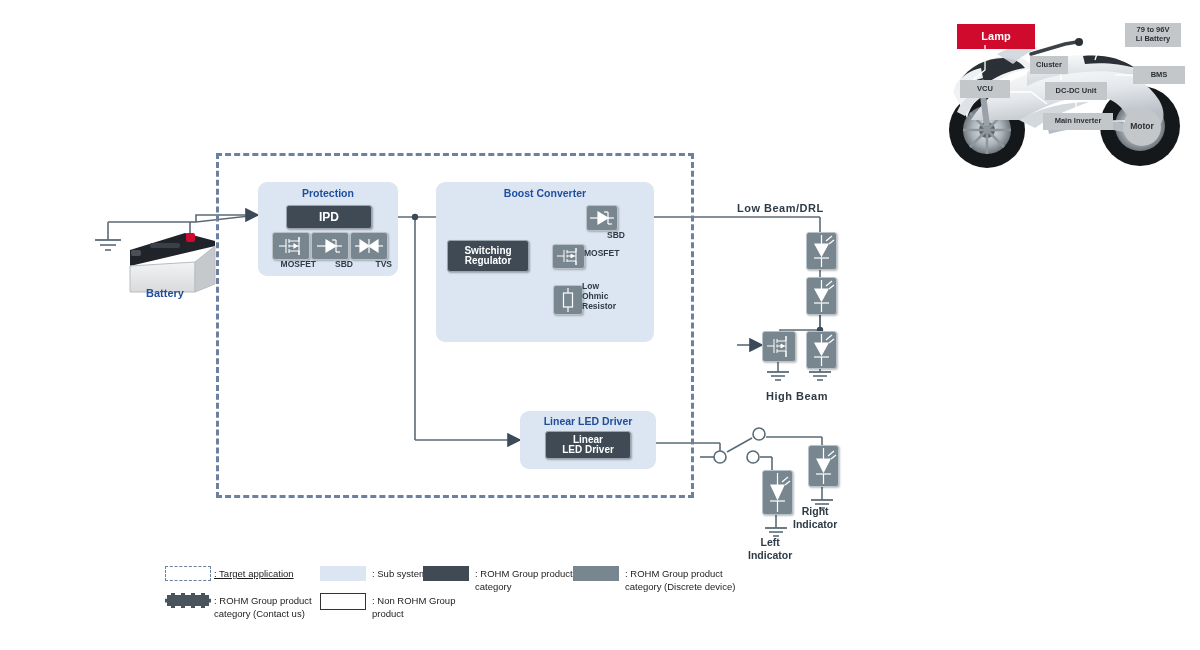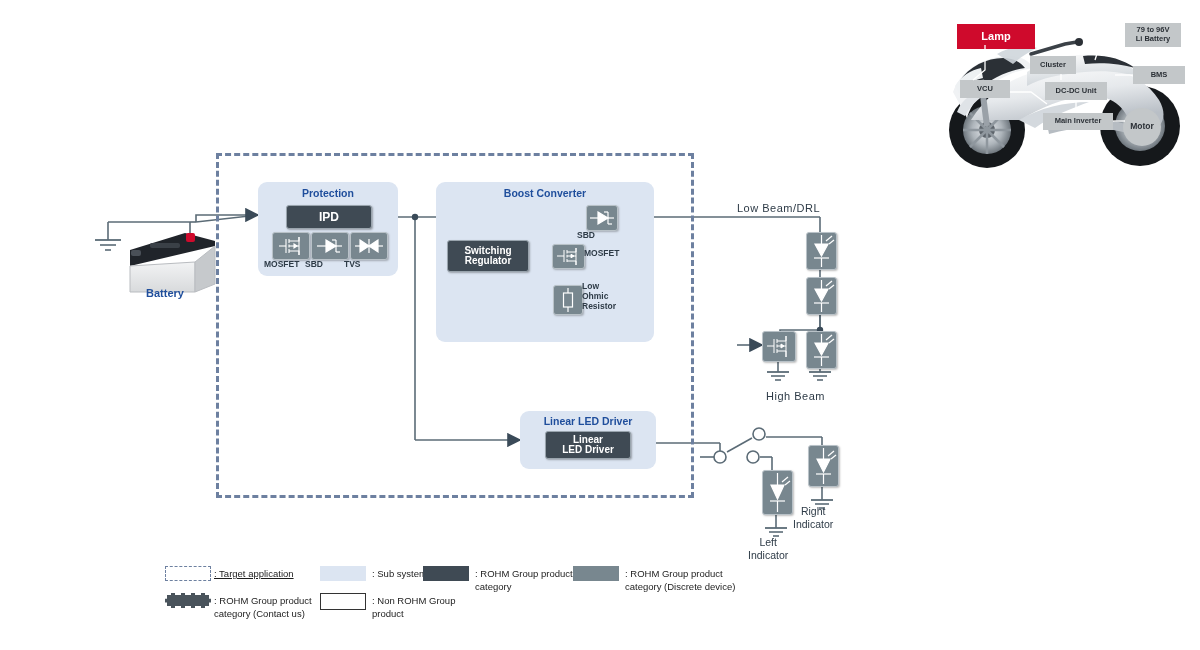--- a/index.html
+++ b/index.html
@@ -1,37 +1,37 @@
 <!DOCTYPE html>
 <html><head>
 <meta charset="utf-8">
 <style>
   html,body{margin:0;padding:0;background:#ffffff;}
   body{width:1200px;height:650px;position:relative;overflow:hidden;
        font-family:"Liberation Sans","DejaVu Sans",sans-serif;}
   #stage{position:absolute;left:0;top:0;width:1200px;height:650px;}
   svg.layer{position:absolute;left:0;top:0;width:1200px;height:650px;}
 
-  .lbl{position:absolute;color:#2e3b47;font-weight:normal;white-space:pre;}
+  .lbl{position:absolute;color:#2e3b47;font-weight:bold;white-space:pre;}
   .lbl-blue{position:absolute;color:#1f4e9c;font-weight:bold;white-space:pre;}
 
   
   .dkbox{position:absolute;background:#3f4a54;border:1px solid #99a4ad;
          border-radius:3px;color:#ffffff;font-weight:bold;
          display:flex;align-items:center;justify-content:center;text-align:center;
          box-shadow:1px 1px 2px rgba(0,0,0,.30);line-height:1.05;}
   
   .gybox{position:absolute;background:#78878f;border:1px solid #b9c2c8;
          border-radius:3px;box-shadow:1px 1px 2px rgba(0,0,0,.25);}
   
   .panel{position:absolute;background:#dce5f2;border-radius:9px;}
   
   .target{position:absolute;border:3px dashed #6d80a0;box-sizing:border-box;}
 
-  .cap{position:absolute;text-align:left;white-space:pre;color:#2e3b47;font-weight:bold;}
+  .cap{position:absolute;text-align:right;white-space:pre;color:#2e3b47;font-weight:bold;}
 
   
   #legend{position:absolute;left:165px;top:562px;width:700px;height:60px;}
   .lg{position:absolute;font-size:9.5px;color:#1c1c1c;line-height:1.35;white-space:pre;}
   .sw{position:absolute;box-sizing:border-box;}
   .sw-target{border:1.5px dashed #6d80a0;background:#ffffff;}
   .sw-sub{background:#dce5f2;}
   .sw-dark{background:#3f4a54;}
   .sw-gray{background:#78878f;}
   .sw-contact{background:#4a545c;border:2px dashed #ffffff;}
@@ -437,21 +437,21 @@
       <path d="M22,104 C28,88 44,80 60,82 C48,86 36,96 30,108 z" fill="#dfe3e7"></path>
 
       <path d="M112,116 C138,108 170,108 196,118 L196,126 C170,118 140,118 114,126 z" fill="#b6bcc2"></path>
 
       <path d="M84,112 C104,100 130,94 154,94 C138,100 116,108 100,120 z" fill="#d4d9de"></path>
 
       <path d="M20,78 C26,68 36,62 46,60 L48,70 C38,72 28,78 24,86 z" fill="#eef1f3"></path>
     </svg>
 
     <div class="mlab mlab-red" style="left:22px;top:16px;width:78px;height:25px;">Lamp</div>
-    <div class="mlab" style="left:95px;top:48px;width:46px;height:18px;">Cluster</div>
+    <div class="mlab" style="left:95px;top:48px;width:38px;height:18px;">Cluster</div>
     <div class="mlab" style="left:190px;top:15px;width:56px;height:24px;white-space:pre-line;">79 to 96V
 Li Battery</div>
     <div class="mlab" style="left:198px;top:58px;width:52px;height:18px;text-align:center;">BMS</div>
     <div class="mlab" style="left:25px;top:72px;width:50px;height:18px;">VCU</div>
     <div class="mlab" style="left:110px;top:74px;width:62px;height:18px;">DC-DC Unit</div>
     <div class="mlab" style="left:108px;top:105px;width:70px;height:17px;">Main Inverter</div>
     <div class="mlab mlab-round" style="left:188px;top:100px;width:38px;height:38px;font-size:8.5px;">Motor</div>
 
     <svg width="262" height="170" viewBox="0 0 262 170" style="position:absolute;left:0;top:0;">
       <g stroke="#ffffff" stroke-width="1.3" fill="none">

